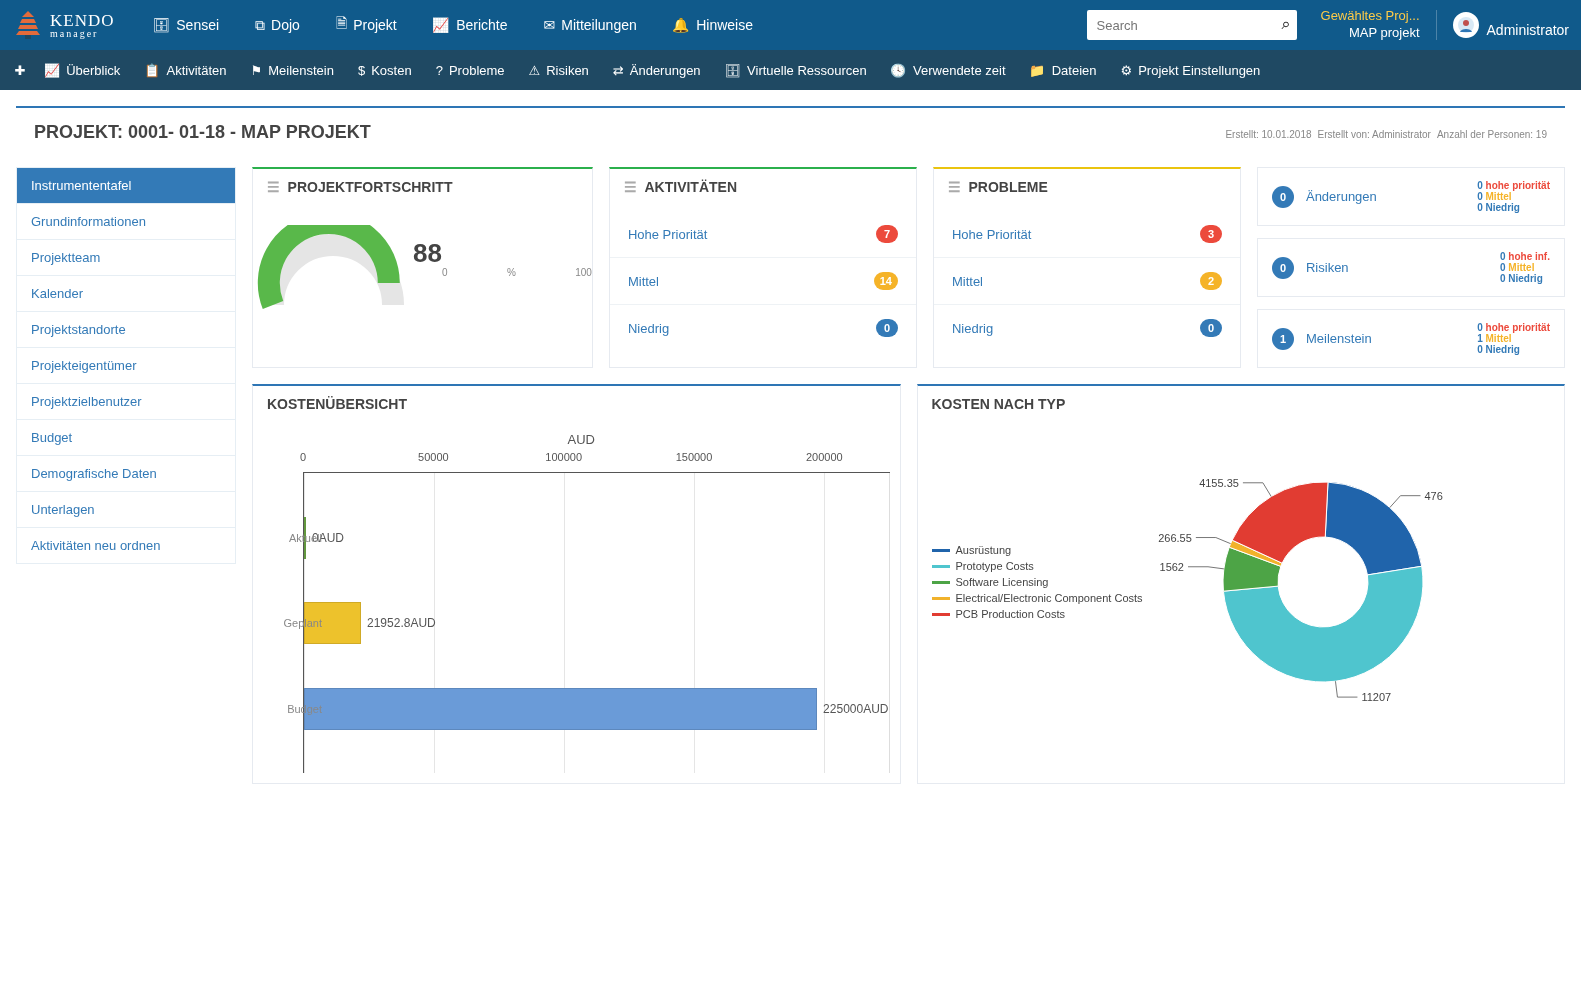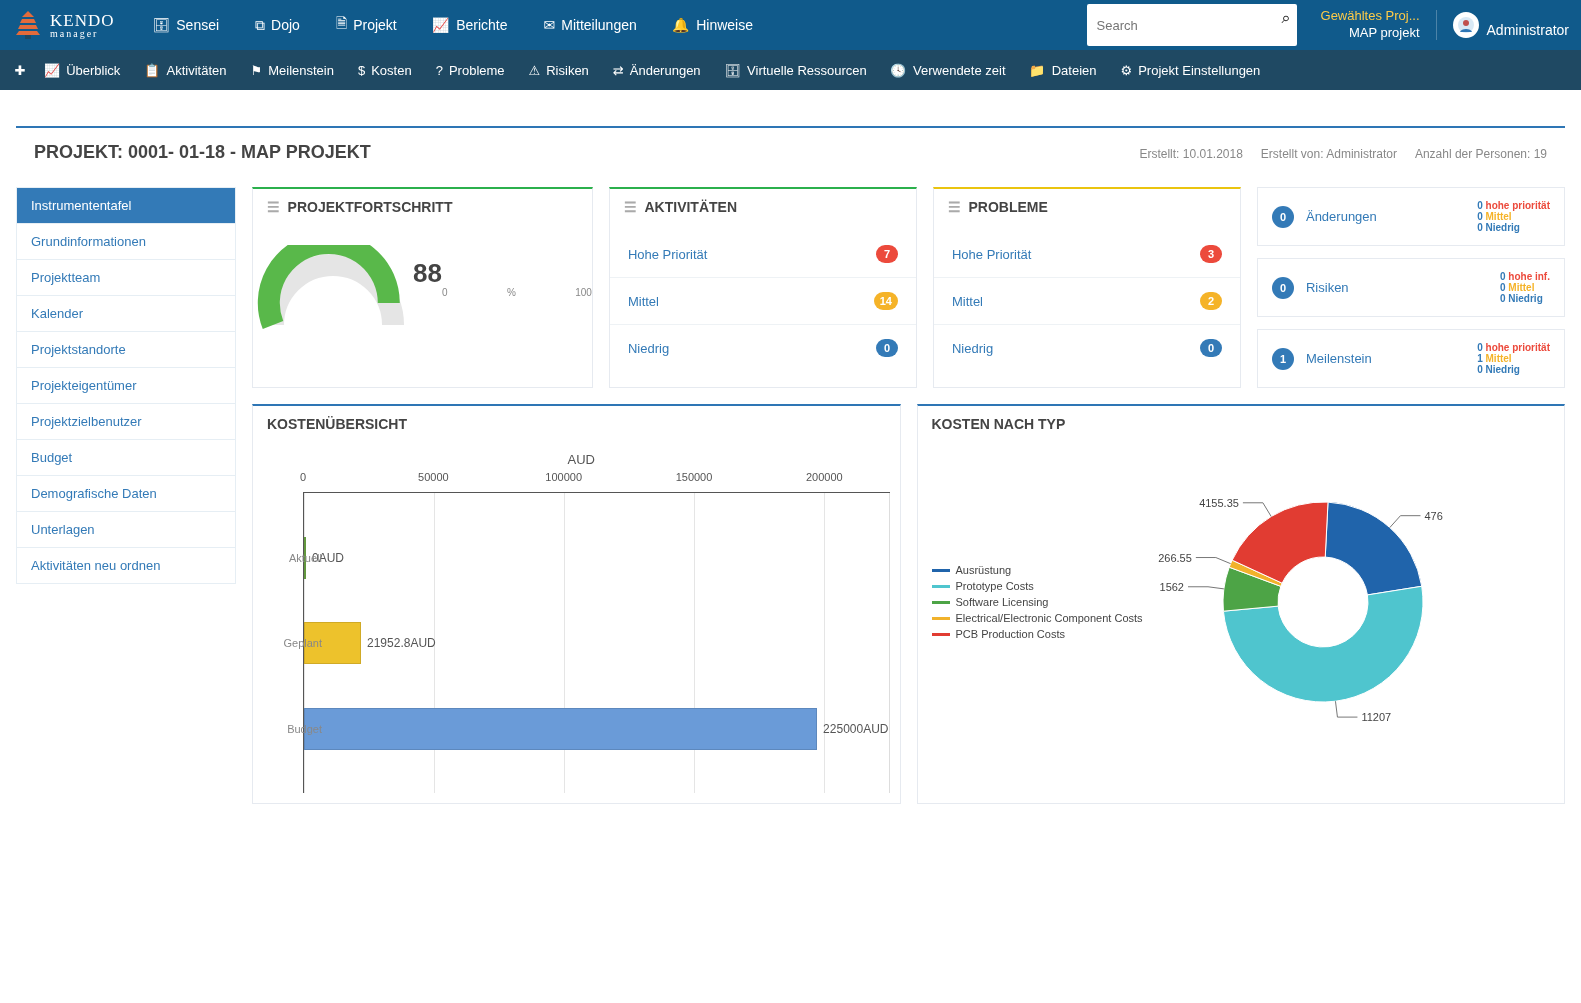--- a/index.html
+++ b/index.html
@@ -10,39 +10,39 @@
 .topnav { background: #105a8b; height: 50px; display: flex; align-items: center; padding: 0 12px; gap: 0; color: #fff; }
 .logo { display: flex; align-items: center; gap: 6px; margin-right: 20px; }
 .logo-icon { width: 32px; height: 32px; }
 .logo-text { font-family: Georgia, serif; line-height: 1; }
 .logo-text .l1 { font-size: 17px; letter-spacing: 1px; }
 .logo-text .l2 { font-size: 10px; letter-spacing: 2px; }
 .topnav-links { display: flex; gap: 0; }
 .topnav-link { color: #fff; padding: 0 18px; height: 50px; display: flex; align-items: center; gap: 6px; font-size: 14px; cursor: pointer; }
 .spacer { flex: 1; }
 .search-wrap { position: relative; }
-.search-input { width: 210px; height: 42px; border: none; border-radius: 2px; padding: 0 30px 0 10px; font-size: 13px; color: #555; }
+.search-input { width: 210px; height: 30px; border: none; border-radius: 2px; padding: 0 30px 0 10px; font-size: 13px; color: #555; }
 .search-icon-btn { position: absolute; right: 6px; top: 5px; background: none; border: none; cursor: pointer; font-size: 16px; }
 .proj-sel { margin-left: 24px; text-align: right; font-size: 13px; line-height: 1.3; }
 .proj-sel .line1 { color: #fecb47; }
 .proj-sel .line2 { color: #fff; }
 .vdiv { width: 1px; height: 30px; background: rgba(255,255,255,0.25); margin: 0 16px; }
 .user-area { display: flex; align-items: flex-end; gap: 8px; color: #fff; font-size: 14px; }
 .avatar { width: 26px; height: 26px; border-radius: 50%; background: #fff; border: 2px solid #fff; display: flex; align-items: center; justify-content: center; }
 
 
 .subnav { background: #1f4963; height: 40px; display: flex; align-items: center; padding-left: 8px; color: #fff; gap: 0; }
 .subnav-item { color: #fff; padding: 0 12px; height: 40px; display: flex; align-items: center; gap: 6px; font-size: 13px; cursor: pointer; white-space: nowrap; }
 .subnav-plus { width: 24px; justify-content: center; padding: 0; }
 
 
 .page { padding: 16px; }
-.project-header { border-top: 2px solid #2e76b5; background: #fff; padding: 14px 18px 10px; display: flex; justify-content: space-between; align-items: baseline; margin-bottom: 14px; margin-top: 20px; }
+.project-header { border-top: 2px solid #2e76b5; background: #fff; padding: 14px 18px 10px; display: flex; justify-content: space-between; align-items: baseline; margin-bottom: 14px; }
 .project-title { font-size: 18px; font-weight: 700; color: #444; }
-.project-meta { font-size: 12px; color: #888; display: flex; gap: 18px; }
+.project-meta { font-size: 10px; color: #888; display: flex; gap: 6px; }
 
 .main-grid { display: flex; gap: 16px; align-items: flex-start; }
 .sidebar { width: 220px; flex-shrink: 0; border: 1px solid #e6eef4; }
 .sidebar-item { display: block; padding: 10px 14px; color: #337ab7; border-bottom: 1px solid #e6eef4; cursor: pointer; font-size: 13px; }
 .sidebar-item:last-child { border-bottom: none; }
 .sidebar-item.active { background: #337ab7; color: #fff; }
 
 .content { flex: 1; display: flex; flex-direction: column; gap: 16px; }
 .row1 { display: grid; grid-template-columns: 1fr 1fr 1fr 1fr; gap: 16px; }
 .row2 { display: grid; grid-template-columns: 1fr 1fr; gap: 16px; }

